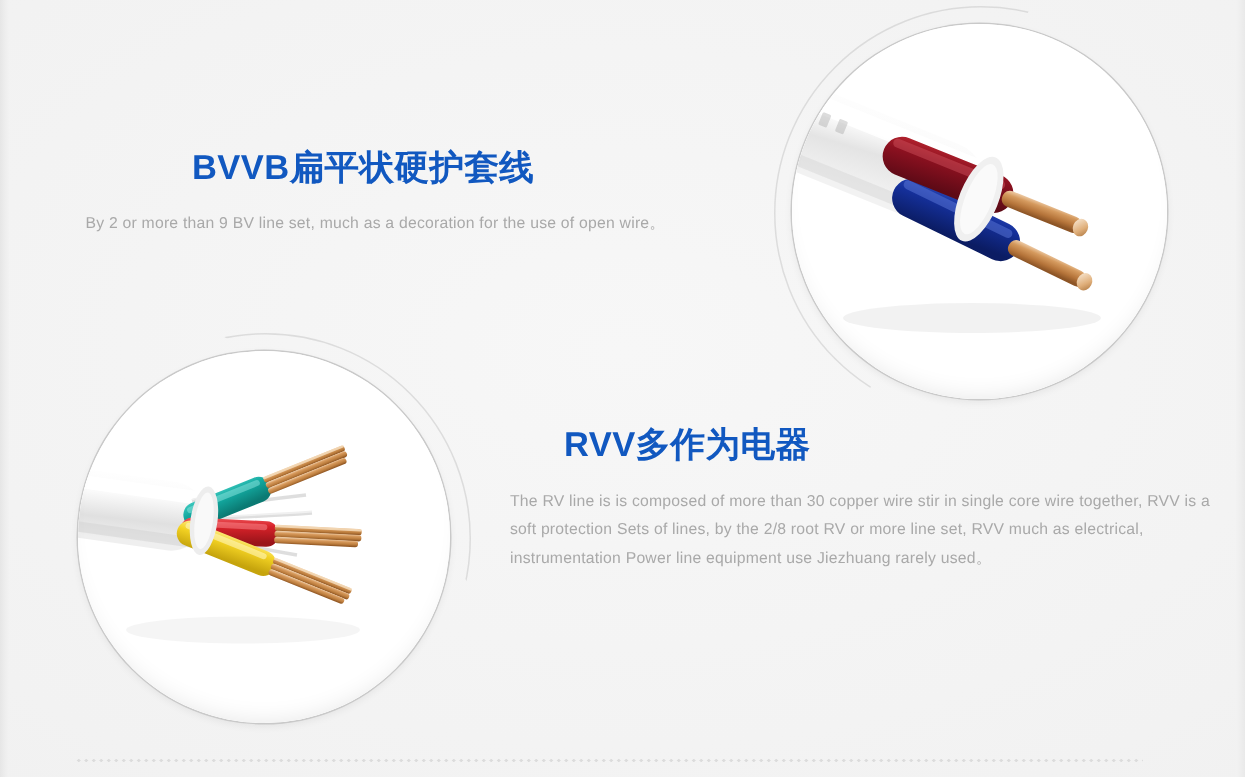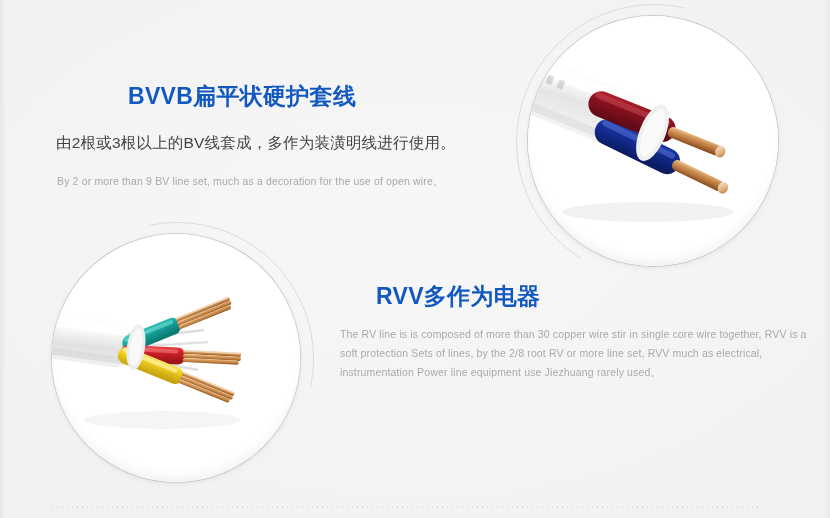--- a/index.html
+++ b/index.html
@@ -70,21 +70,21 @@
   #circle-rvv  { left: 52px;  top: 234px; width: 248px; height: 248px; }
   #halo-rvv    { left: 40px;  top: 222px; width: 272px; height: 272px;
                  border-color: rgba(175,175,175,0.35);
                  clip-path: polygon(38% 0, 100% 0, 100% 62%, 70% 16%); }
 
   .photo-svg { position: absolute; left: 0; top: 0; width: 100%; height: 100%; }
 
   
   .block { position: absolute; }
 
-  #block-bvvb { left: 52px;  top: 82px;  width: 470px; }
+  #block-bvvb { left: 52px;  top: 97px;  width: 470px; }
   #block-rvv  { left: 338px; top: 282px; width: 480px; }
 
   .heading {
     margin: 0;
     color: #1158c0;
     font-size: 23px;
     font-weight: bold;
     letter-spacing: 0.3px;
     line-height: 1.25;
   }
@@ -197,21 +197,20 @@
         <ellipse cx="128" cy="91" rx="13" ry="30" fill="#f0f0f0"></ellipse>
         <ellipse cx="128" cy="91" rx="9" ry="25" fill="#fafafa"></ellipse>
       </g>
 
       <ellipse cx="120" cy="196" rx="86" ry="10" fill="#000000" opacity="0.05"></ellipse>
     </svg>
   </div>
 
   <div class="block" id="block-bvvb">
     <h2 class="heading">BVVB扁平状硬护套线</h2>
-    <p class="cn-text">由2根或3根以上的BV线套成，多作为装潢明线进行使用。</p>
     <p class="en-text">By 2 or more than 9 BV line set, much as a decoration for the use of open wire。</p>
   </div>
 
   <div class="halo" id="halo-rvv"></div>
   <div class="photo-circle" id="circle-rvv">
     <svg class="photo-svg" viewBox="0 0 248 248" xmlns="http://www.w3.org/2000/svg">
       <defs>
         <linearGradient id="sheathG2" x1="0" y1="0" x2="0.1" y2="1">
           <stop offset="0%" stop-color="#ffffff"></stop>
           <stop offset="35%" stop-color="#fafafa"></stop>

